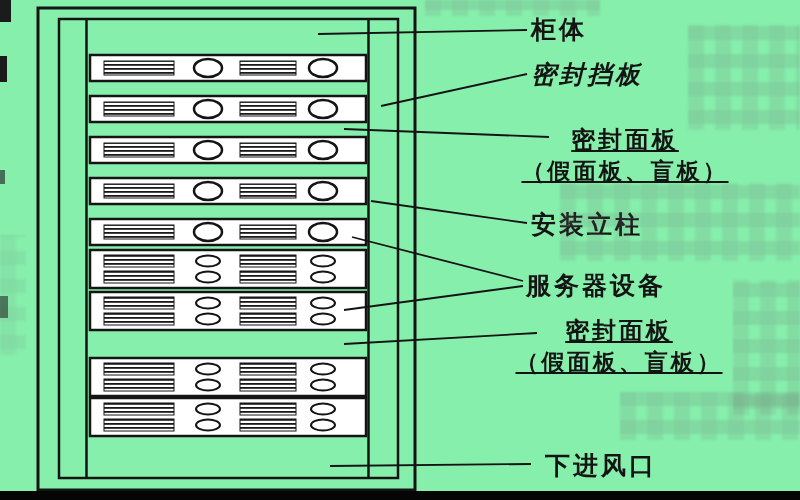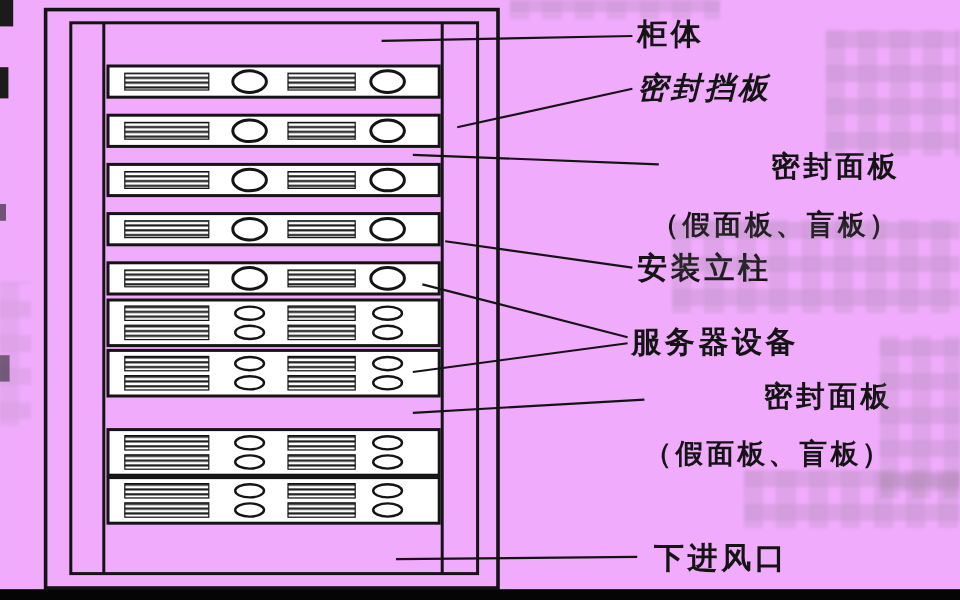--- a/index.html
+++ b/index.html
@@ -1,44 +1,45 @@
 <!DOCTYPE html>
 <html><head>
 <meta charset="utf-8">
 <style>
   html, body { margin: 0; padding: 0; background: #e9e8e4; }
   #page {
     position: relative;
     width: 800px;
     height: 500px;
-    background: #f0abfc;
+    background: #86efac;
     overflow: hidden;
     font-family: "Liberation Serif", serif;
     color: #141414;
   }
   svg.diagram {
     position: absolute;
     left: 0; top: 0;
     width: 800px; height: 500px;
   }
   .callout {
     position: absolute;
     font-size: 25px;
     font-weight: 600;
     letter-spacing: 0.12em;
     white-space: nowrap;
     line-height: 1.2;
   }
   .callout.block {
     width: 250px;
-    text-align: right;
+    text-align: center;
     white-space: normal;
     font-size: 24px;
+    text-decoration: underline;
   }
-  .callout.block .l2 { display: block; font-size: 23px; margin-top: 19px; }
+  .callout.block .l2 { display: block; font-size: 23px; margin-top: 3px; }
   
   .ghost {
     position: absolute;
     opacity: 0.28;
     filter: blur(1.3px);
     background-image:
       repeating-linear-gradient(0deg, transparent 0 6px, rgba(105,105,105,.55) 6px 20px, transparent 20px 28px),
       repeating-linear-gradient(90deg, rgba(115,115,115,.5) 0 16px, transparent 16px 27px);
   }
   .mark { position: absolute; background: #1b1b1b; }

